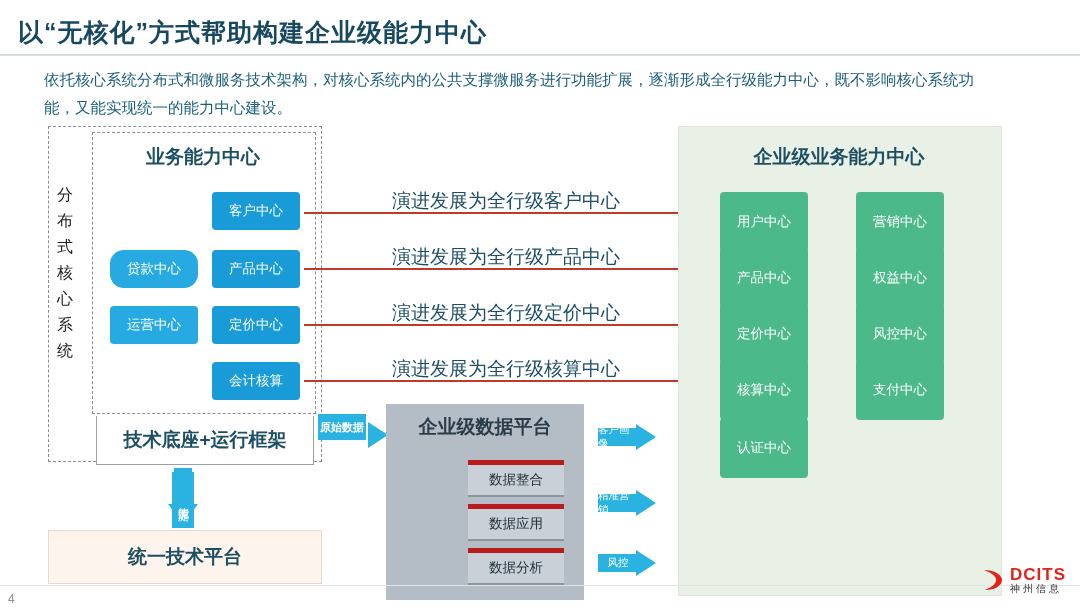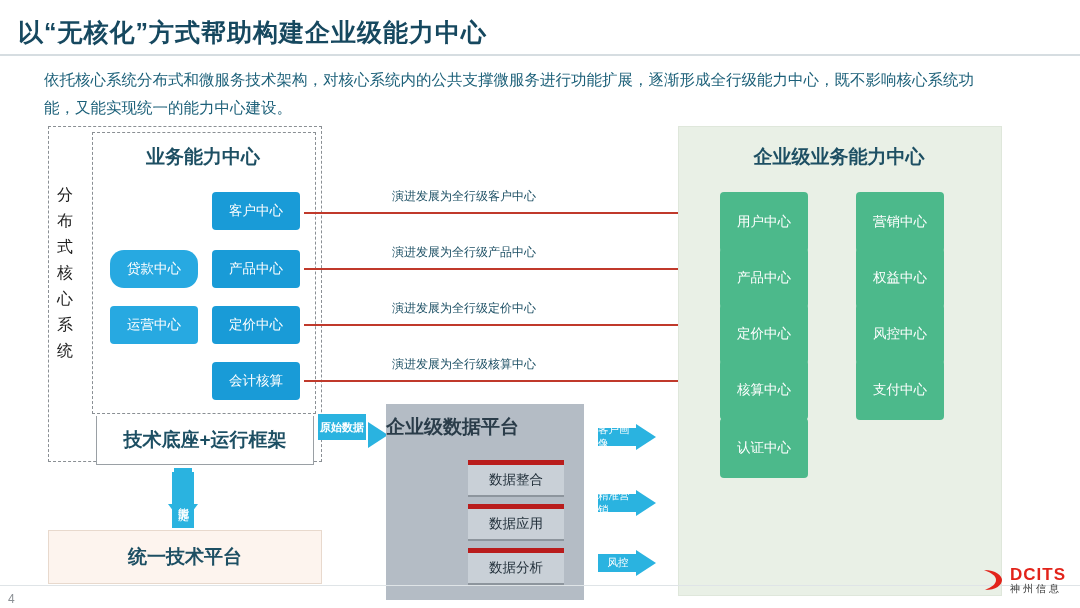--- a/index.html
+++ b/index.html
@@ -150,20 +150,21 @@
     top: 404px;
     width: 198px;
     height: 196px;
     background: #b4bcc5;
   }
   .dp-title {
     position: absolute;
     left: 386px;
     top: 414px;
     width: 198px;
+    text-align: center;
     font-size: 19px;
     font-weight: bold;
     color: #2a3c49;
   }
   .dp-item {
     position: absolute;
     left: 468px;
     width: 96px;
     height: 30px;
     background: #c9d0d7;
@@ -205,21 +206,21 @@
     color: #fff;
     font-size: 13.5px;
     display: flex;
     align-items: center;
     justify-content: center;
   }
 
   
   .evo-label {
     position: absolute;
-    font-size: 12px;
+    font-size: 19px;
     color: #1c4f64;
     white-space: nowrap;
   }
 
   
   .arrow-line {
     position: absolute;
     height: 1.5px;
     background: #c0392b;
   }

